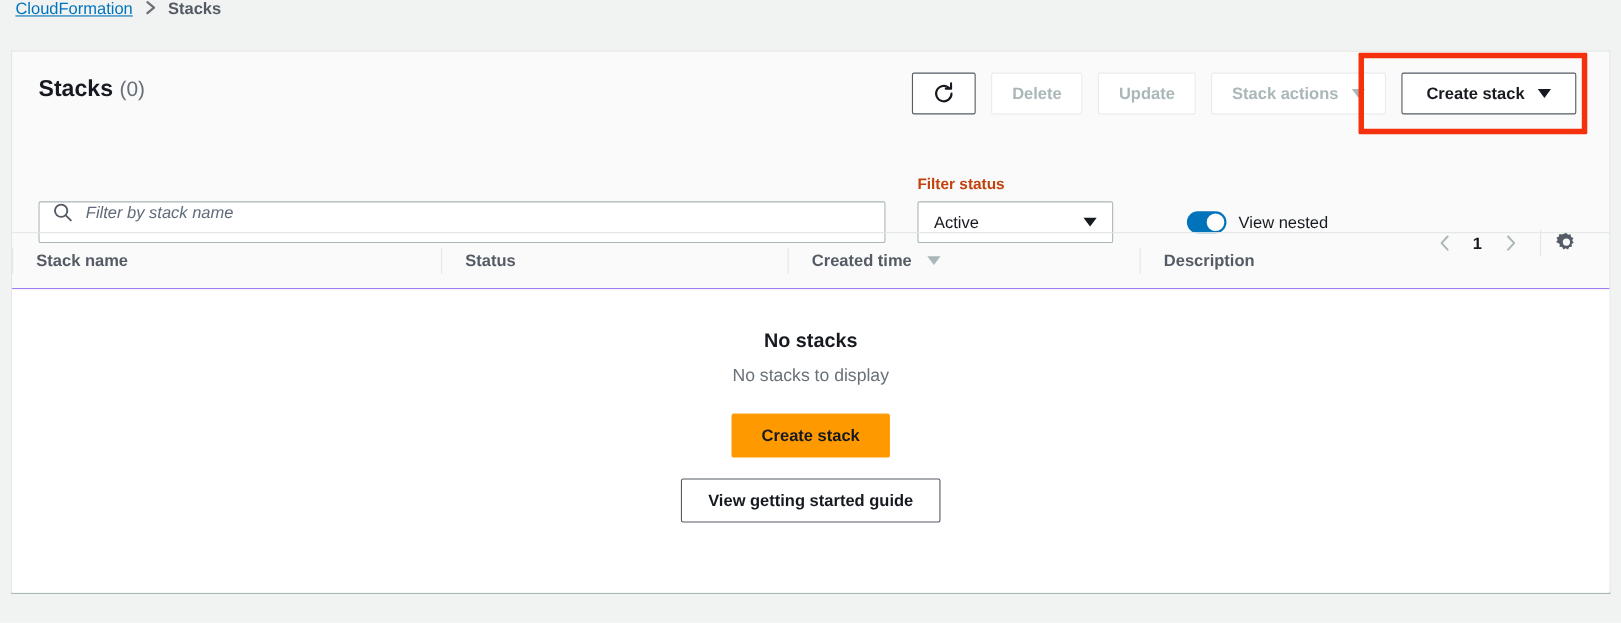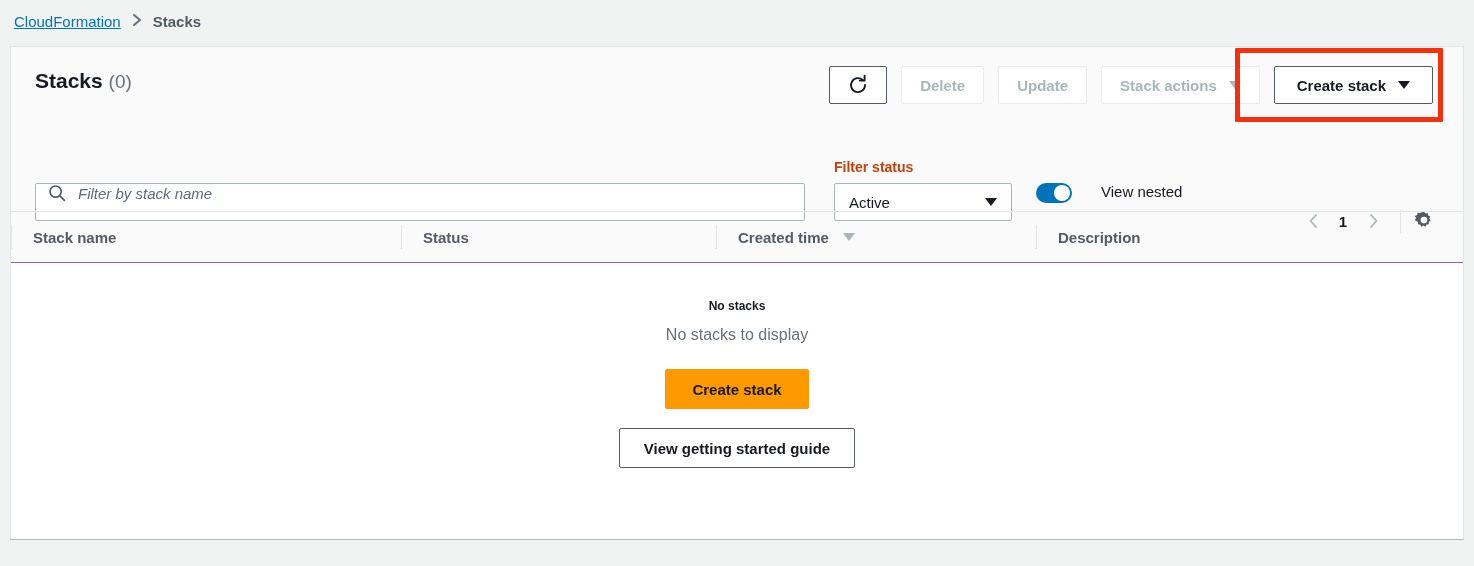--- a/index.html
+++ b/index.html
@@ -8,21 +8,21 @@
     width: 1474px; height: 566px;
     background: #f1f3f3;
     font-family: "Liberation Sans", sans-serif;
     -webkit-font-smoothing: antialiased;
   }
   .page { position: relative; width: 1474px; height: 566px; overflow: hidden; }
 
   
   .breadcrumb {
     position: absolute; left: 14px; top: 0; height: 42px;
-    display: flex; align-items: center; gap: 10px;
+    display: flex; gap: 10px;
     font-size: 15px;
   }
   .crumb-link {
     color: #0073bb; text-decoration: underline; cursor: pointer;
     font-size: 15px;
   }
   .crumb-sep { color: #879596; font-size: 15px; font-weight: 700; }
   .crumb-current { color: #545b64; font-weight: 700; font-size: 15px; }
 
   
@@ -102,22 +102,22 @@
     position: absolute; left: 823px; top: 64px;
     width: 178px; height: 38px;
     background: #fff; border: 1px solid #aab7b8; border-radius: 2px;
     display: flex; align-items: center; justify-content: space-between;
     padding: 0 14px; cursor: pointer;
   }
   .select-value { font-size: 15px; color: #16191f; }
   .select .caret { margin-left: 0; border-top-color: #16191f; }
 
   .toggle-wrap {
-    position: absolute; left: 1025px; top: 64px;
-    display: flex; align-items: flex-start; height: 38px; gap: 29px;
+    position: absolute; left: 1068px; top: 64px;
+    display: flex; align-items: center; height: 38px; gap: 11px;
     cursor: pointer;
   }
   .toggle {
     width: 36px; height: 20px; border-radius: 10px;
     background: #0073bb; position: relative; flex: none;
   }
   .toggle::after {
     content: ""; position: absolute; top: 2px; left: 18px;
     width: 16px; height: 16px; border-radius: 50%; background: #fff;
   }
@@ -163,21 +163,21 @@
     border-top: 8px solid #aab7b8;
   }
 
   .table-body {
     background: #ffffff; height: 276px; position: relative;
   }
   .empty-state {
     position: absolute; left: 0; right: 0; top: 36px;
     display: flex; flex-direction: column; align-items: center;
   }
-  .empty-title { font-size: 12px; font-weight: 700; color: #16191f; }
+  .empty-title { font-size: 18px; font-weight: 700; color: #16191f; }
   .empty-sub { font-size: 16px; color: #687078; margin-top: 13px; }
   .btn-primary {
     margin-top: 25px; height: 40px; padding: 0 26px;
     background: #ff9900; border: 1px solid #ff9900; border-radius: 2px;
     font-size: 15px; font-weight: 700; color: #16191f; cursor: pointer;
     display: inline-flex; align-items: center; justify-content: center;
   }
   .btn-secondary {
     margin-top: 19px; height: 40px; padding: 0 24px;
     background: #ffffff; border: 1px solid #545b64; border-radius: 2px;

